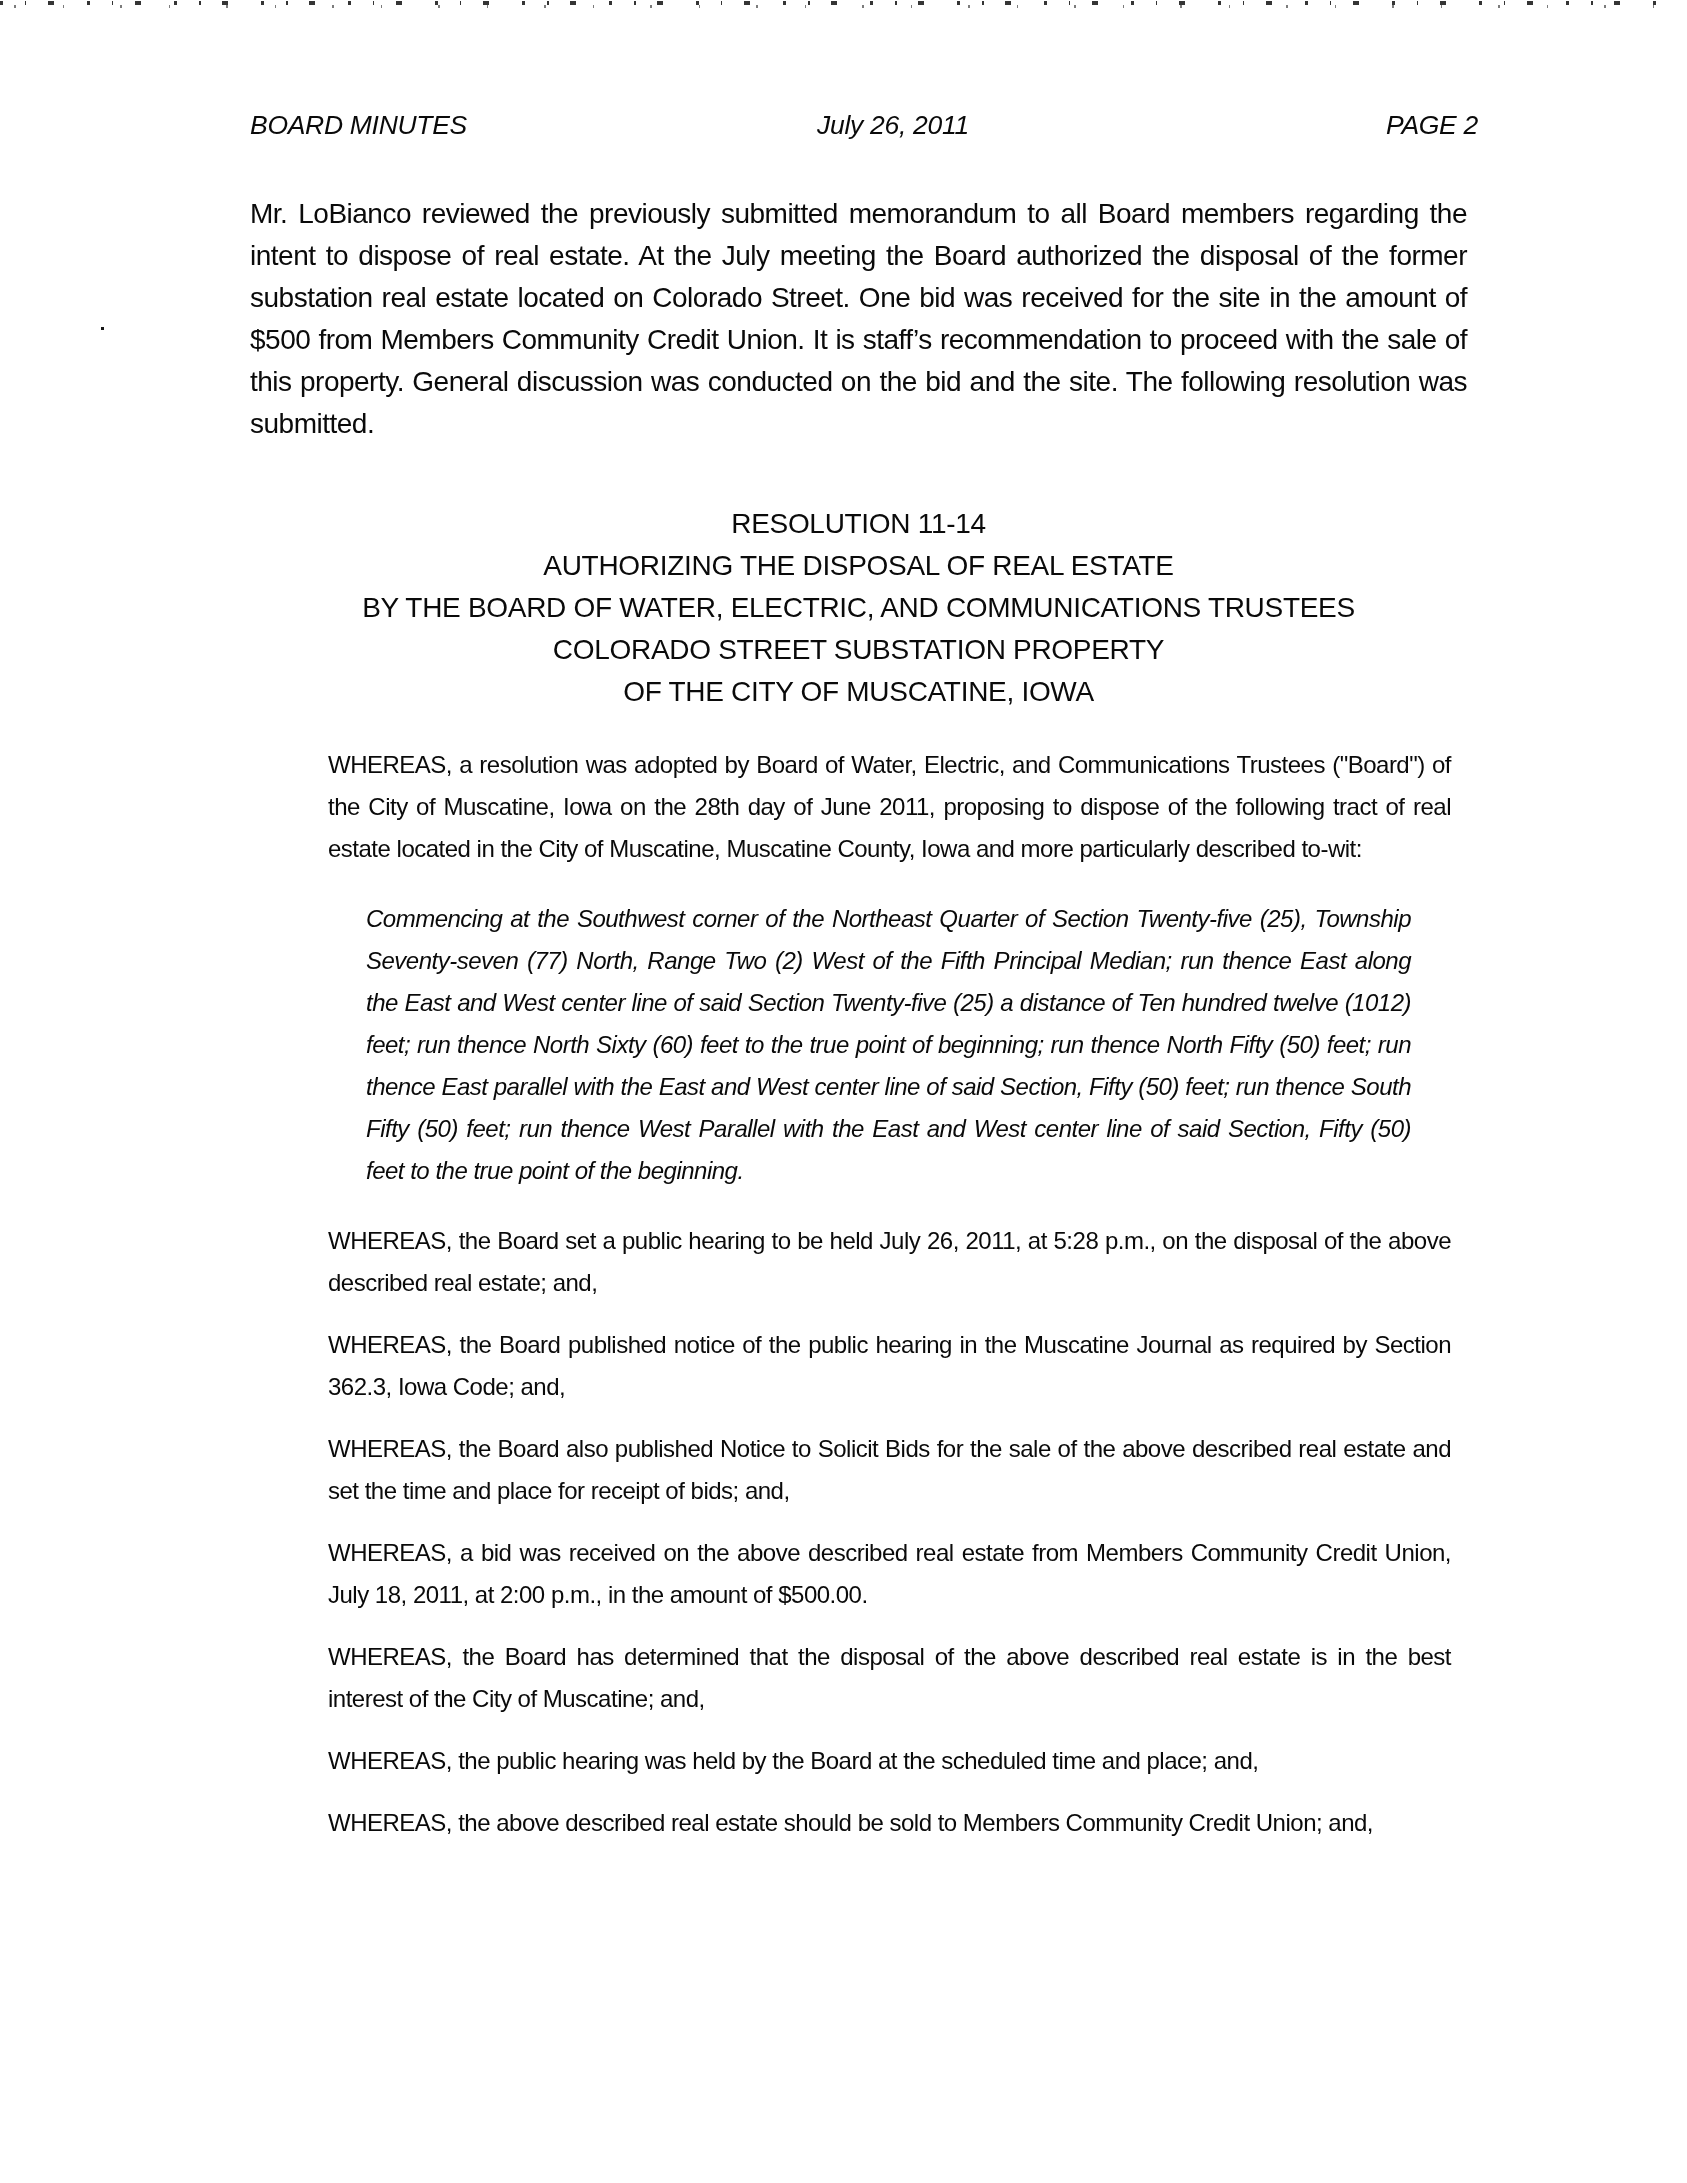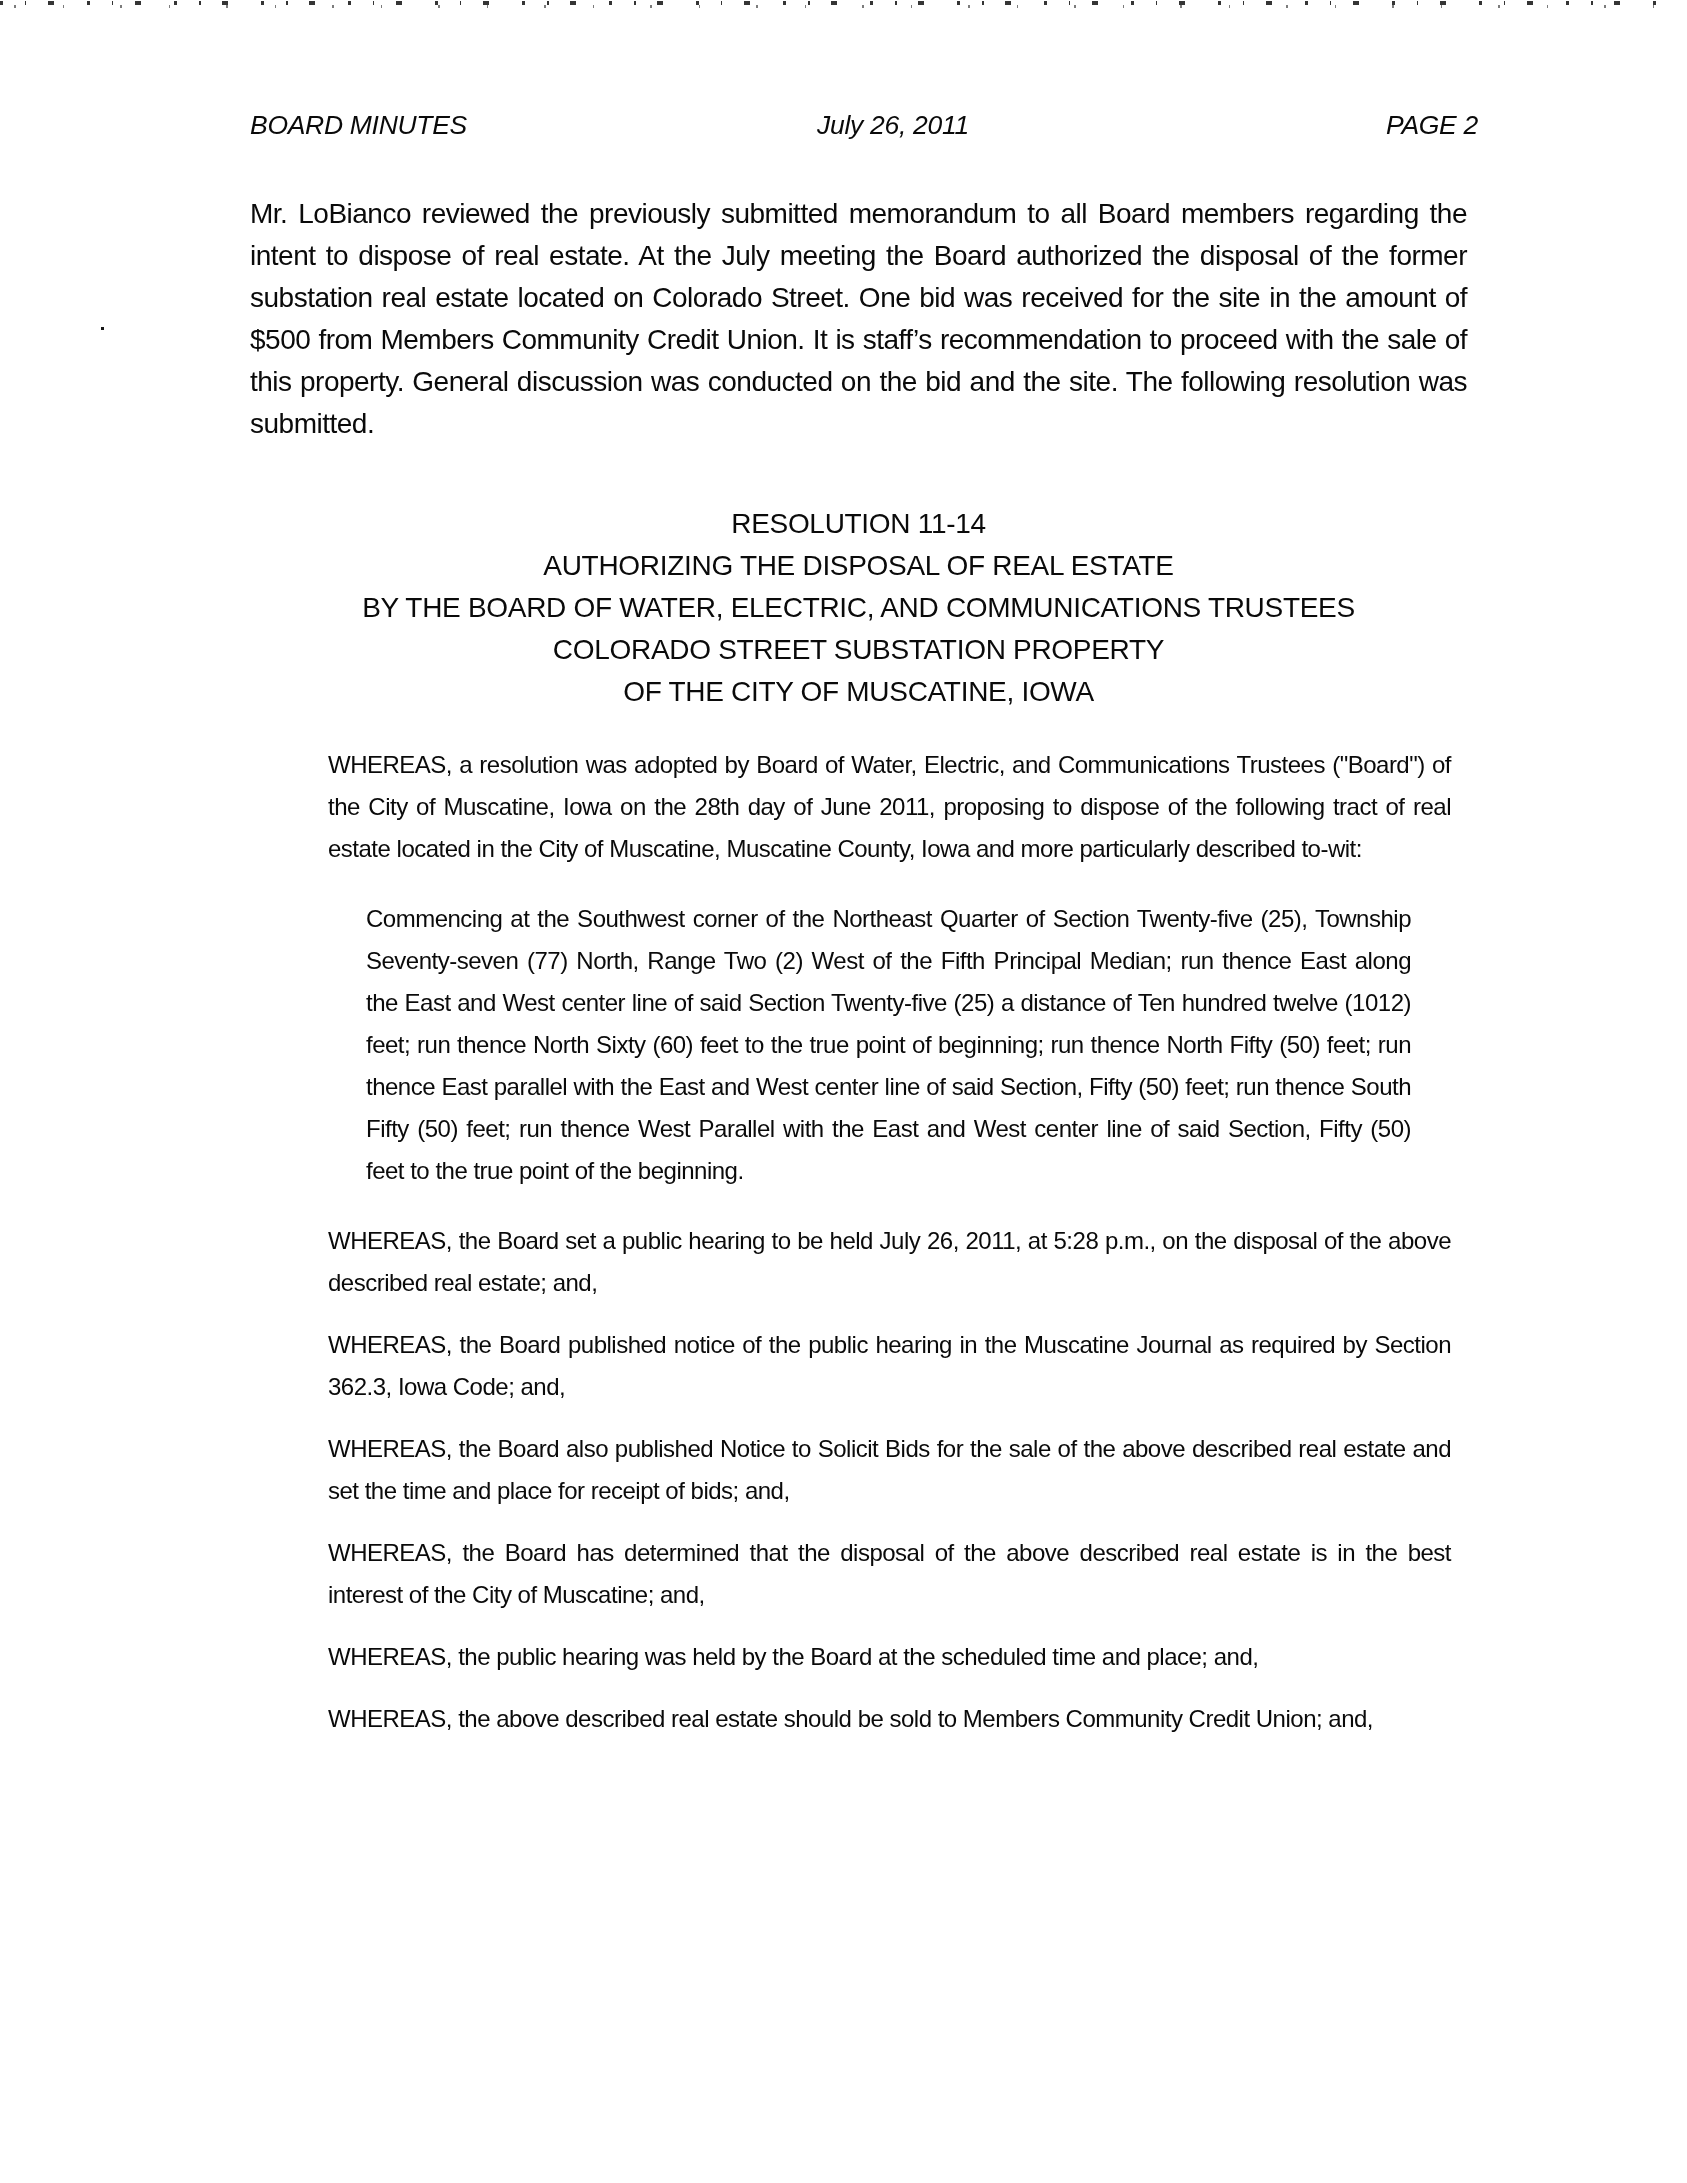--- a/index.html
+++ b/index.html
@@ -94,20 +94,21 @@
     letter-spacing: -0.5px;
     margin-left: 36px;
   }
   .res-body p {
     margin: 0 0 20px 0;
     text-align: justify;
   }
   .res-body p.legal {
     margin: 28px 0 28px 38px;
     width: 1045px;
+    font-style: italic;
     line-height: 42px;
   }
 </style>
 </head>
 <body>
 
 <div class="page">
 
   <div class="noise noise-a"></div>
   <div class="noise noise-b"></div>
@@ -127,20 +128,21 @@
     <div>COLORADO STREET SUBSTATION PROPERTY</div>
     <div>OF THE CITY OF MUSCATINE, IOWA</div>
   </div>
 
   <div class="res-body">
     <p class="whereas">WHEREAS, a resolution was adopted by Board of Water, Electric, and Communications Trustees ("Board") of the City of Muscatine, Iowa on the 28th day of June 2011, proposing to dispose of the following tract of real estate located in the City of Muscatine, Muscatine County, Iowa and more particularly described to-wit:</p>
     <p class="legal">Commencing at the Southwest corner of the Northeast Quarter of Section Twenty-five (25), Township Seventy-seven (77) North, Range Two (2) West of the Fifth Principal Median; run thence East along the East and West center line of said Section Twenty-five (25) a distance of Ten hundred twelve (1012) feet; run thence North Sixty (60) feet to the true point of beginning; run thence North Fifty (50) feet; run thence East parallel with the East and West center line of said Section, Fifty (50) feet; run thence South Fifty (50) feet; run thence West Parallel with the East and West center line of said Section, Fifty (50) feet to the true point of the beginning.</p>
     <p class="whereas">WHEREAS, the Board set a public hearing to be held July 26, 2011, at 5:28 p.m., on the disposal of the above described real estate; and,</p>
     <p class="whereas">WHEREAS, the Board published notice of the public hearing in the Muscatine Journal as required by Section 362.3, Iowa Code; and,</p>
     <p class="whereas">WHEREAS, the Board also published Notice to Solicit Bids for the sale of the above described real estate and set the time and place for receipt of bids; and,</p>
+    <p class="whereas">WHEREAS, a bid was received on the above described real estate from Members Community Credit Union, July 18, 2011, at 2:00 p.m., in the amount of $500.00.</p>
     <p class="whereas">WHEREAS, the Board has determined that the disposal of the above described real estate is in the best interest of the City of Muscatine; and,</p>
     <p class="whereas">WHEREAS, the public hearing was held by the Board at the scheduled time and place; and,</p>
     <p class="whereas">WHEREAS, the above described real estate should be sold to Members Community Credit Union; and,</p>
   </div>
 
   <div class="speck" style="left:101px;  top:327px;  width:2.6px; height:3.3px;"></div>
   <div class="speck" style="left:1684px; top:415px;  width:2.6px; height:4px;"></div>
   <div class="speck" style="left:1684px; top:429px;  width:3.3px; height:3.3px;"></div>
   <div class="speck" style="left:1682px; top:488px;  width:2px; height:8px;"></div>
   <div class="speck" style="left:1683px; top:504px;  width:3.3px; height:3.3px;"></div>

